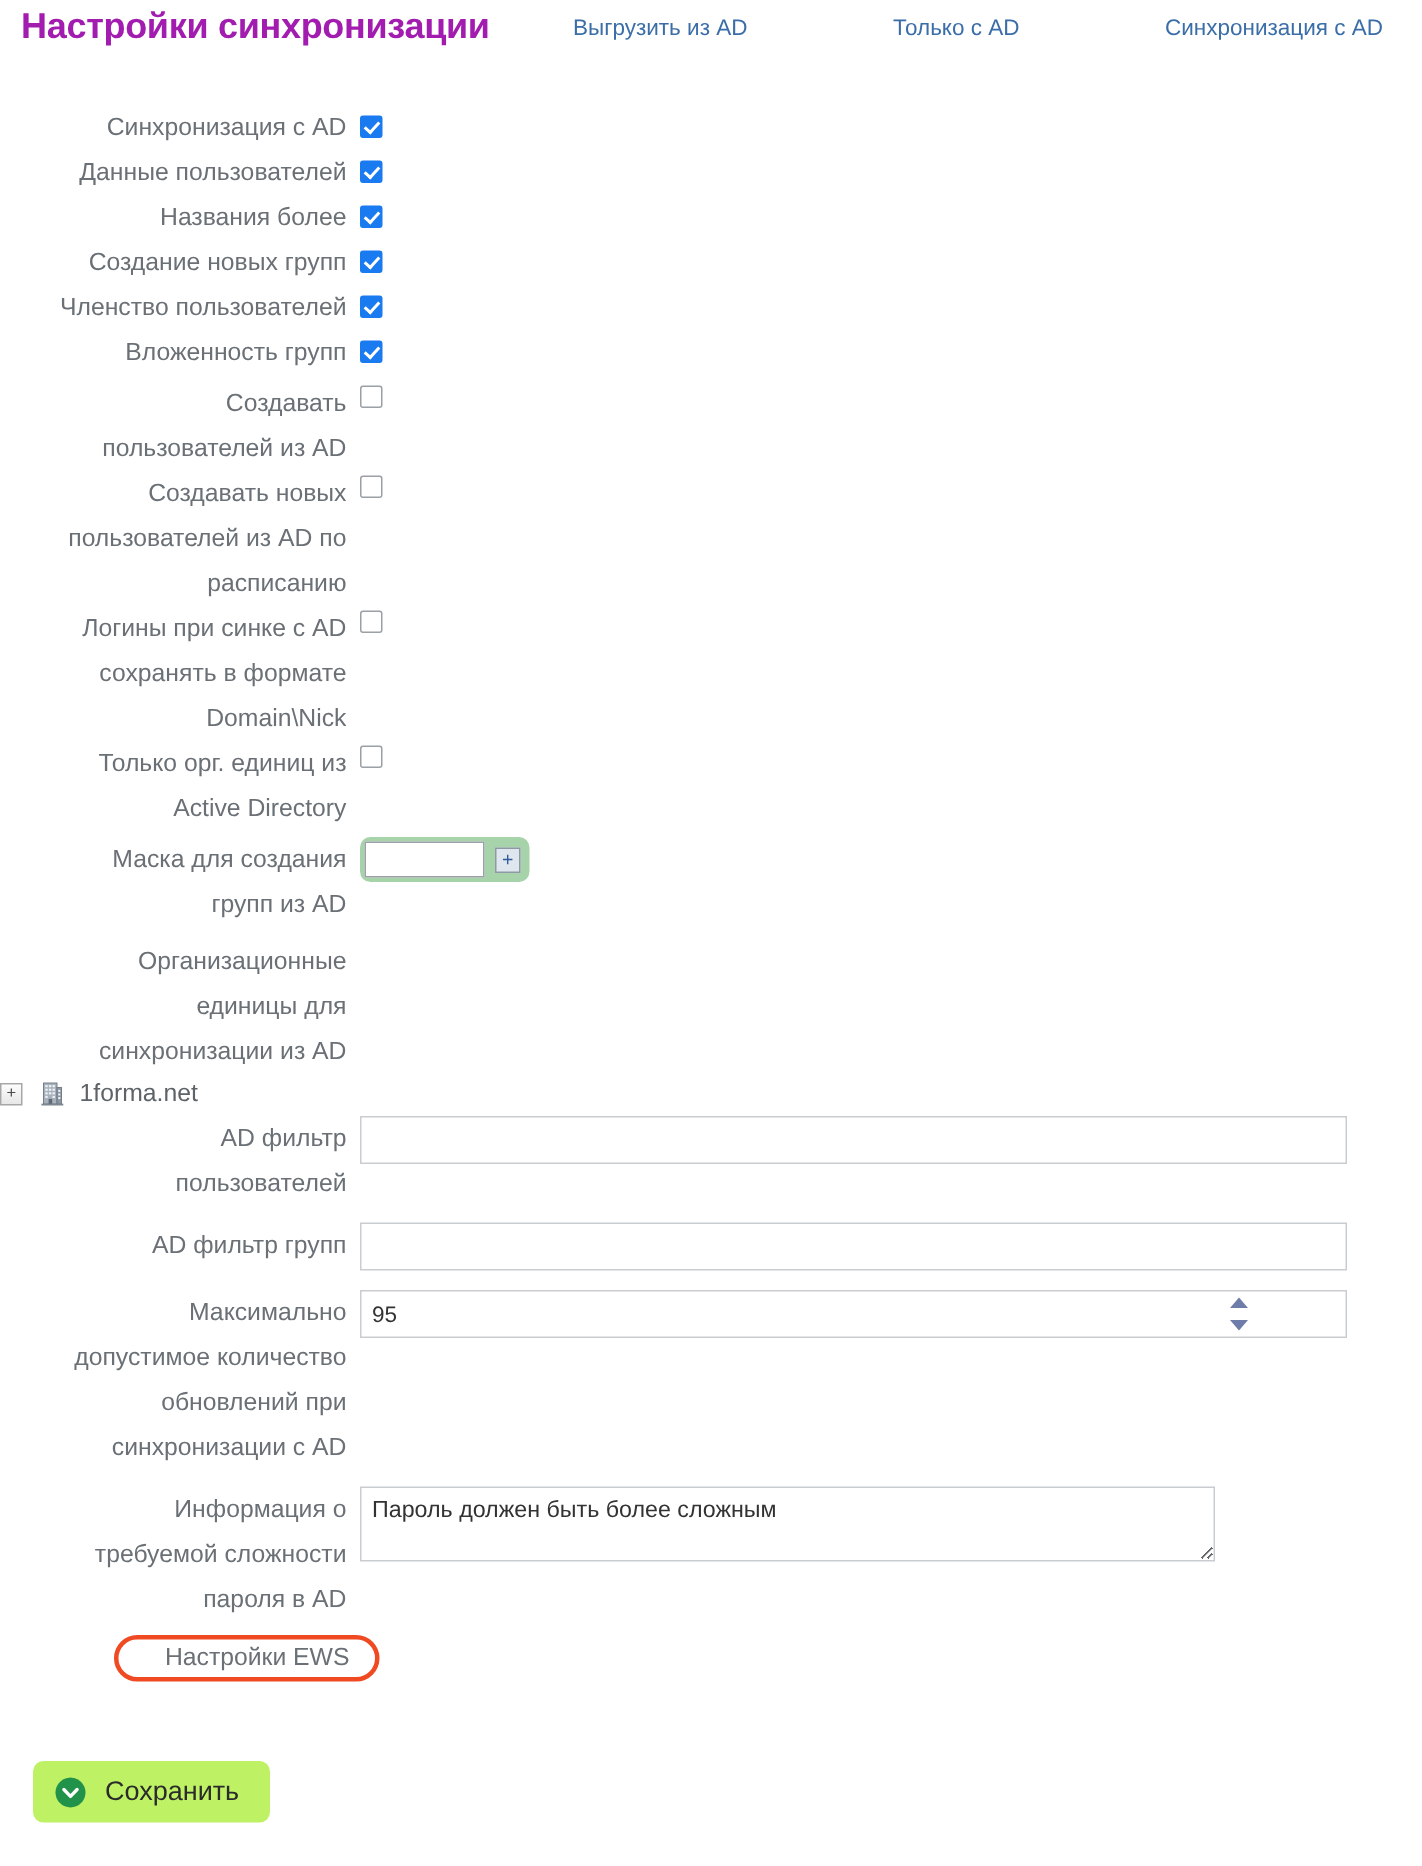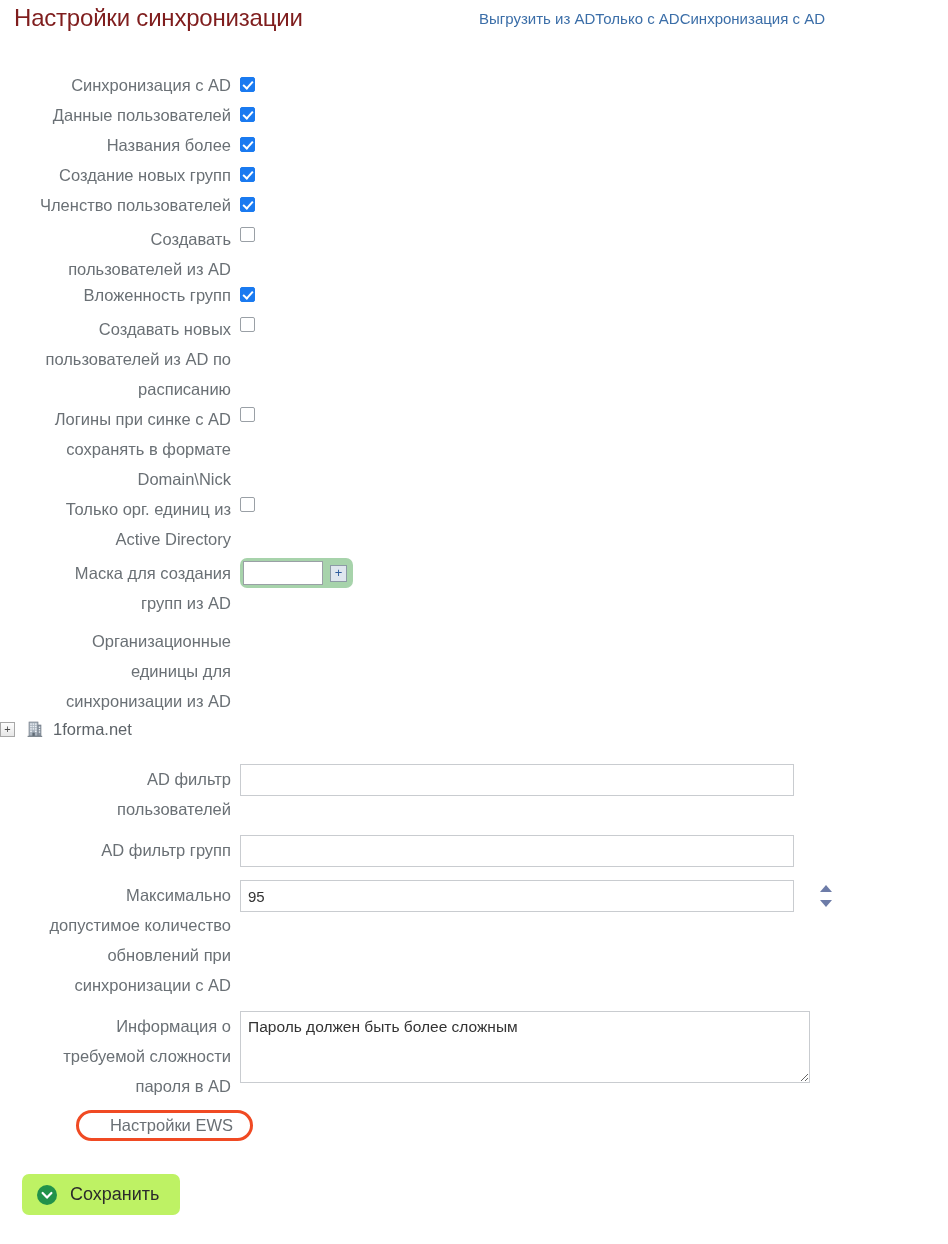--- a/index.html
+++ b/index.html
@@ -20,32 +20,32 @@
   .header {
     position: relative;
     height: 44px;
     padding-left: 14px;
   }
   .page-title {
     position: absolute;
     left: 14px;
     top: 4px;
     font-size: 24px;
-    color: #7f1d1d;
-    font-weight: 400;
+    color: #a21caf;
+    font-weight: 700;
     letter-spacing: -0.2px;
     white-space: nowrap;
   }
   .nav-links {
     position: absolute;
     left: 382px;
     top: 10px;
     width: 540px;
     display: flex;
-    justify-content: center;
+    justify-content: space-between;
   }
   .nav-link {
     font-size: 15px;
     color: #3b6ea8;
     text-decoration: none;
     white-space: nowrap;
     cursor: pointer;
   }
 
   
@@ -167,21 +167,21 @@
   .ou-name {
     margin-left: 9px;
     font-size: 16.5px;
     color: #5d6368;
     cursor: pointer;
     text-align: right;
   }
 
   
   .txt {
-    width: 554px;
+    width: 658px;
     height: 32px;
     border: 1px solid #c9ccd0;
     background: #fff;
     font-size: 15px;
     padding: 2px 7px;
     box-sizing: border-box;
     outline: none;
     color: #333;
     font-family: "Liberation Sans", sans-serif;
   }
@@ -199,21 +199,21 @@
     width: 0; height: 0;
     border-left: 6px solid transparent;
     border-right: 6px solid transparent;
     cursor: pointer;
   }
   .spin i.up   { top: 3px;  border-bottom: 7px solid #6d7ca8; }
   .spin i.down { top: 18px; border-top: 7px solid #6d7ca8; }
 
   .ta {
     width: 570px;
-    height: 72px;
+    height: 50px;
     border: 1px solid #c9ccd0;
     background: #fff;
     font-size: 15.5px;
     padding: 5px 7px;
     box-sizing: border-box;
     outline: none;
     color: #333;
     resize: both;
     font-family: "Liberation Sans", sans-serif;
     line-height: 20px;
@@ -323,32 +323,32 @@
       </div>
   </div>
 
   <div class="row row-check">
     <div class="lbl">Членство пользователей</div>
     <div class="fld">
         <input type="checkbox" class="cbx" checked="" style="">
       </div>
   </div>
 
+  <div class="row row-check">
+    <div class="lbl">Вложенность групп</div>
+    <div class="fld">
+        <input type="checkbox" class="cbx" checked="" style="">
+      </div>
+  </div>
+
   <div class="row">
     <div class="lbl multi-lbl">Создавать
 пользователей из AD</div>
     <div class="fld">
         <input type="checkbox" class="cbx" style="">
-      </div>
-  </div>
-
-  <div class="row row-check">
-    <div class="lbl">Вложенность групп</div>
-    <div class="fld">
-        <input type="checkbox" class="cbx" checked="" style="">
       </div>
   </div>
 
   <div class="row">
     <div class="lbl multi-lbl">Создавать новых
 пользователей из AD по
 расписанию</div>
     <div class="fld">
         <input type="checkbox" class="cbx" style="">
       </div>
@@ -411,21 +411,21 @@
             </g>
             <rect x="6.4" y="12.6" width="2.4" height="3.4" fill="#5f6a74"></rect>
             <rect x="1.6" y="15.8" width="14.6" height="1.2" fill="#7e8790"></rect>
           </svg>
         </span>
         <span class="ou-name">1forma.net</span>
       </div>
     </div>
   </div>
 
-  <div class="row" style="margin-top:22px;">
+  <div class="row" style="margin-top:2px;">
     <div class="lbl multi-lbl">AD фильтр
 пользователей</div>
     <div class="fld">
       <input type="text" class="txt" value="" style="">
     </div>
   </div>
 
   <div class="row" style="margin-top:11px;">
     <div class="lbl multi-lbl">AD фильтр групп</div>
     <div class="fld">

